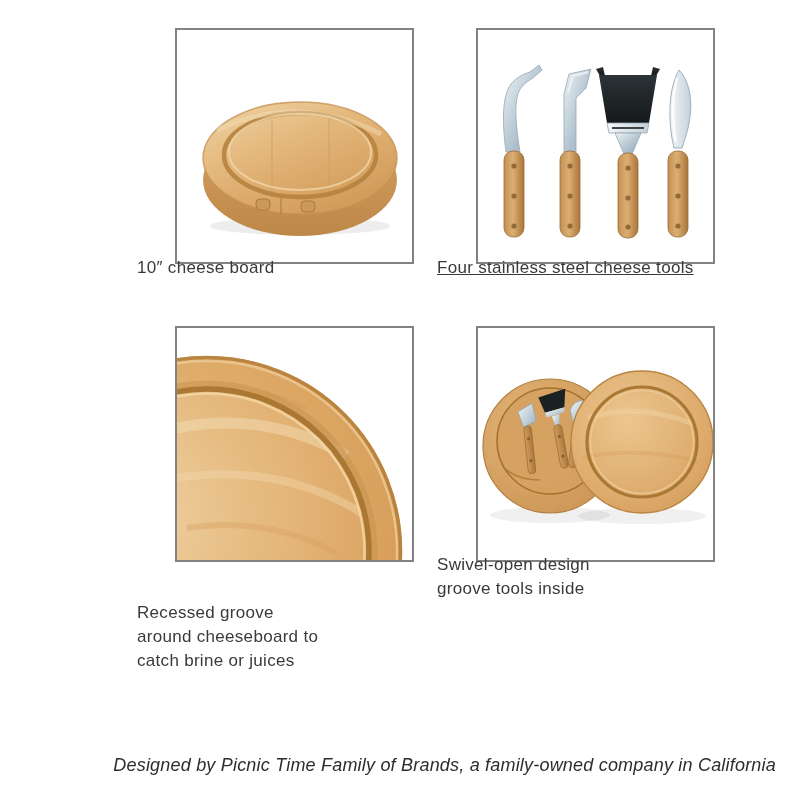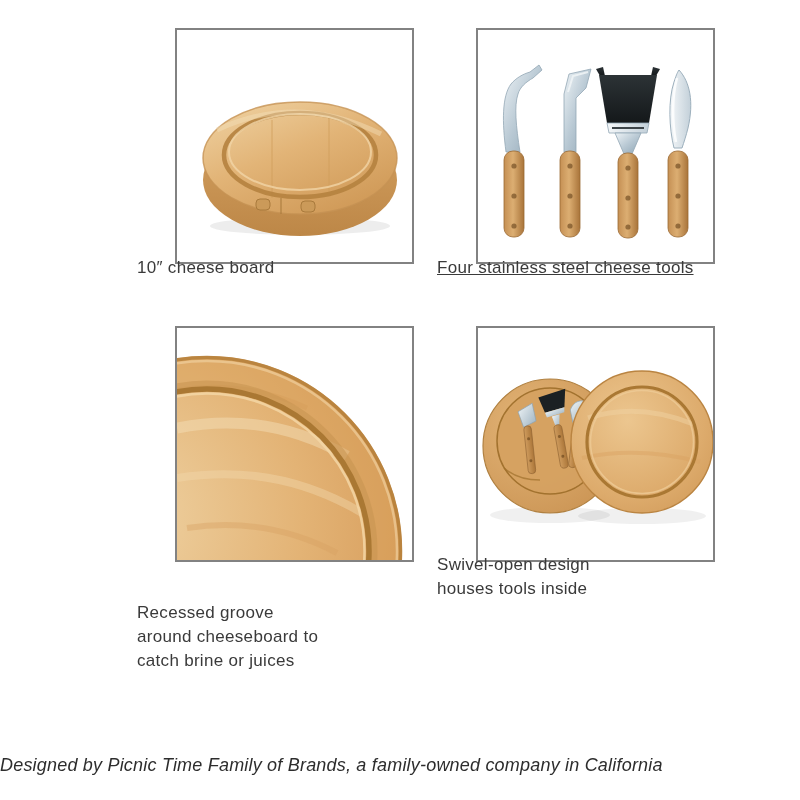--- a/index.html
+++ b/index.html
@@ -19,21 +19,21 @@
   #frame-4{left:436px;top:310px;}
   .caption{
     position:absolute;margin:0;color:#3a3a3a;font-size:17px;line-height:24px;
     letter-spacing:0.3px;font-weight:400;
   }
   #caption-1{left:137px;top:256px;white-space:nowrap;text-align:right;}
   #caption-2{left:437px;top:256px;white-space:nowrap;text-decoration:underline;}
   #caption-3{left:137px;top:553px;width:195px;margin-top:48px;}
   #caption-4{left:437px;top:553px;width:208px;}
   .footer{
-    position:absolute;left:0;top:755px;width:776px;margin:0;text-align:left;
+    position:absolute;left:0;top:755px;width:776px;margin:0;text-align:right;
     font-style:italic;font-size:18px;color:#2d2d2d;letter-spacing:0.2px;
   }
 </style>
 </head>
 <body>
 
 <main>
 
   <figure class="frame" id="frame-1">
     <svg viewBox="0 0 235 232" xmlns="http://www.w3.org/2000/svg">
@@ -215,17 +215,17 @@
         <path d="M104 130 Q160 118 222 134" fill="none" stroke="#d9a262" stroke-width="4" opacity="0.45"></path>
         <circle cx="164" cy="114" r="55" fill="none" stroke="#aa7833" stroke-width="3.2"></circle>
         <circle cx="164" cy="114" r="51.5" fill="none" stroke="#edcb96" stroke-width="1.6" opacity="0.8"></circle>
       </g>
     </svg>
   </figure>
 
   <p class="caption" id="caption-1">10″ cheese board</p>
   <p class="caption" id="caption-2">Four stainless steel cheese tools</p>
   <p class="caption" id="caption-3">Recessed groove around cheeseboard to catch brine or juices</p>
-  <p class="caption" id="caption-4">Swivel-open design houses tools inside</p>
+  <p class="caption" id="caption-4">Swivel-open design groove tools inside</p>
 
   <p class="footer">Designed by Picnic Time Family of Brands, a family-owned company in California</p>
 
 </main>
 
 </body></html>

